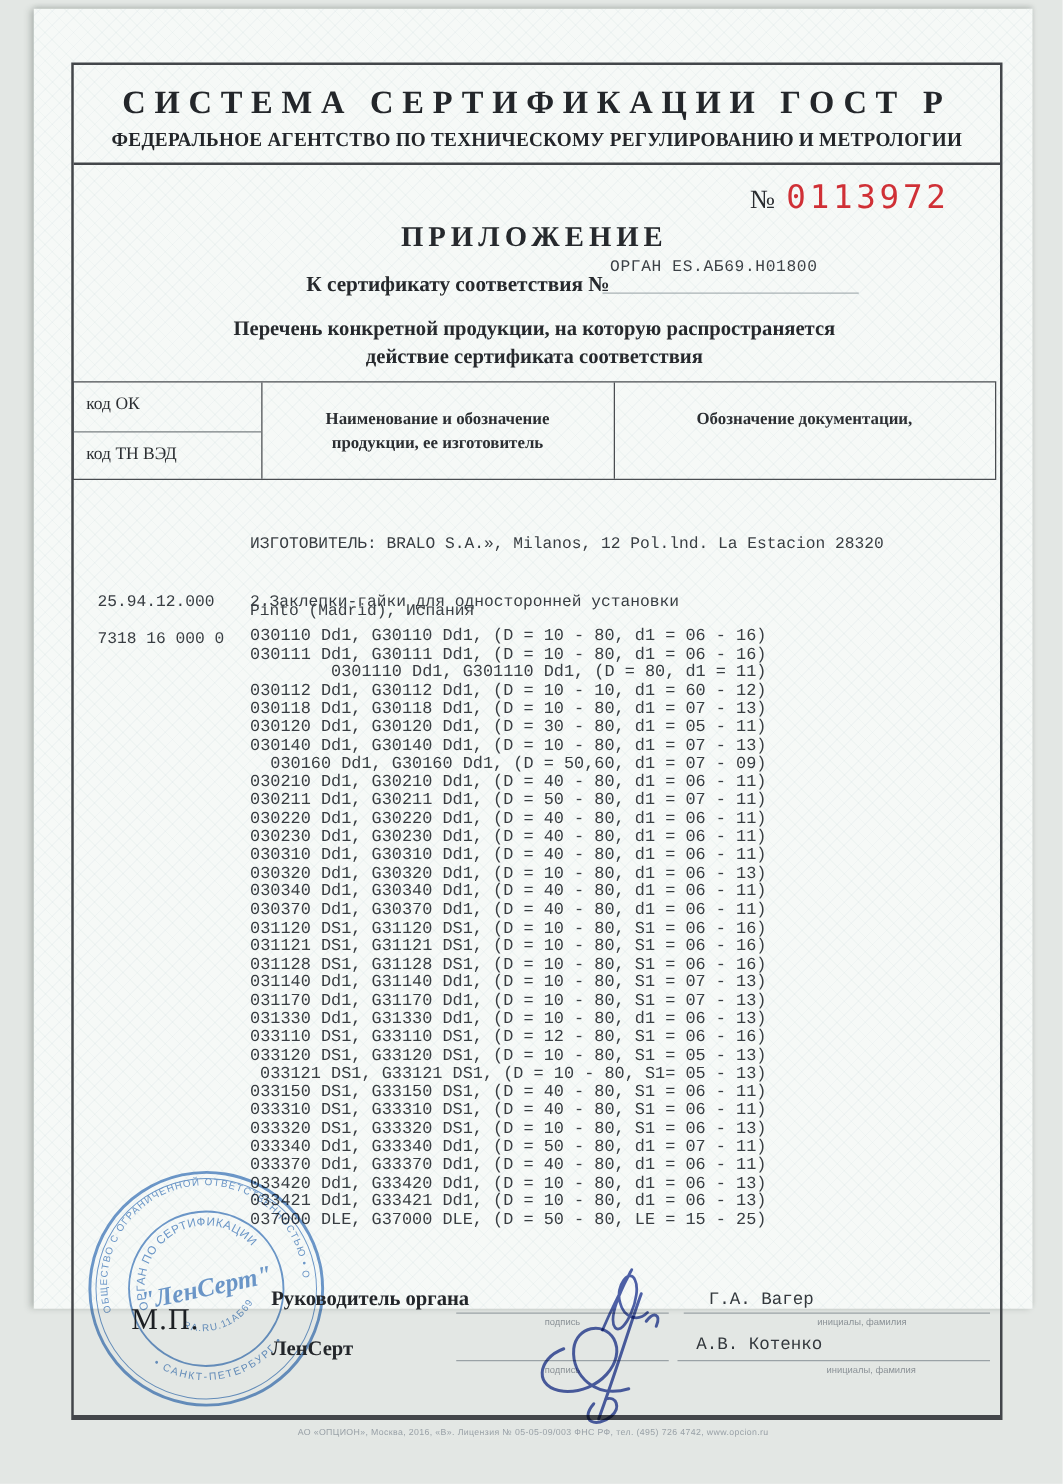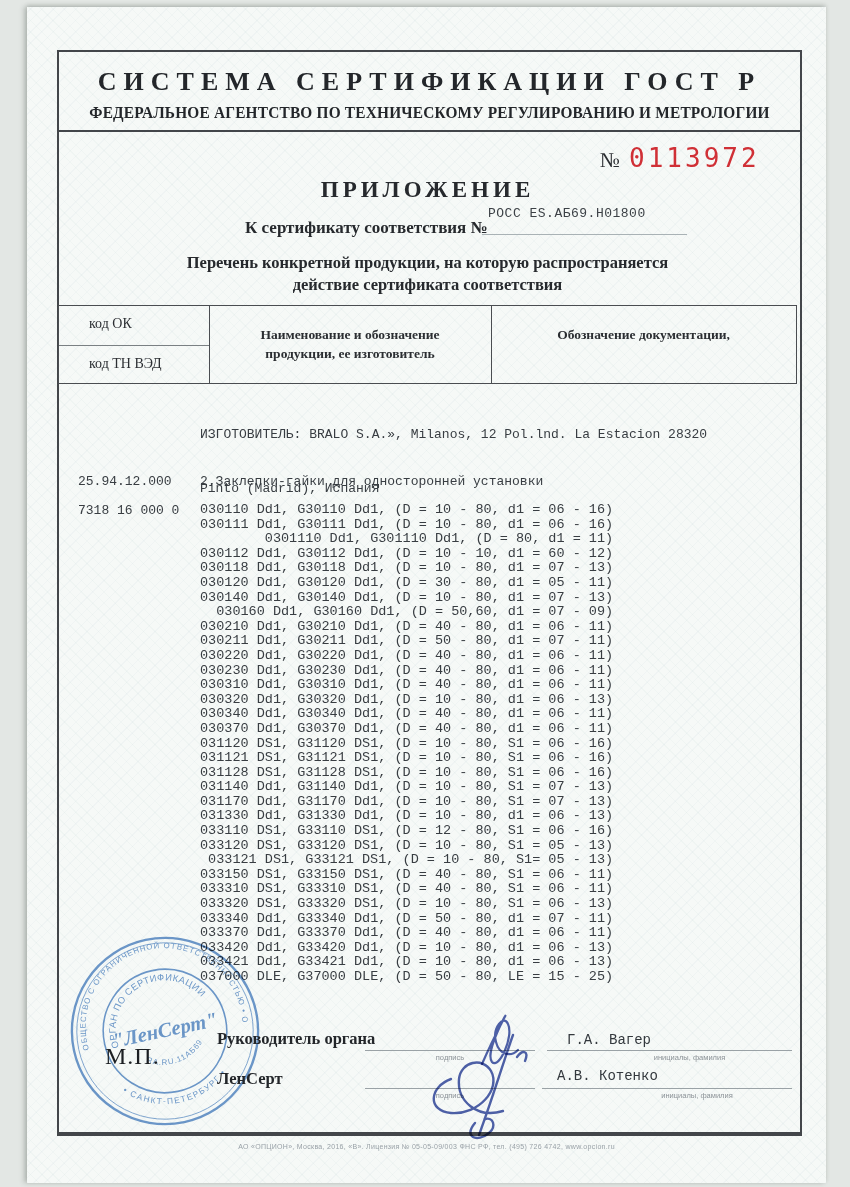--- a/index.html
+++ b/index.html
@@ -1,19 +1,19 @@
 <!DOCTYPE html>
 <html><head>
 <meta charset="utf-8">
 <style>
   html,body{margin:0;padding:0;}
   body{width:850px;height:1187px;background:#e7eae8;overflow:hidden;
        font-family:"Liberation Serif",serif;}
   .scan{position:relative;width:850px;height:1187px;background:#e3e7e4;}
-  .paper{position:absolute;left:27px;top:7px;width:799px;height:1176px;
+  .paper{position:absolute;left:27px;top:7px;width:799px;height:1040px;
     background-color:#f6f9f7;
     background-image:
       repeating-linear-gradient(45deg, rgba(120,170,160,0.05) 0 1px, transparent 1px 8px),
       repeating-linear-gradient(-45deg, rgba(120,150,180,0.05) 0 1px, transparent 1px 8px);
     box-shadow:-3px 0 5px rgba(60,70,65,0.25), 0 -2px 4px rgba(60,70,65,0.18);}
   .abs{position:absolute;}
   .frame{left:30px;top:43px;width:741px;height:1080px;
     border:2.5px solid #43464a;border-bottom-width:4px;}
   .header-box{left:0;top:0;width:100%;height:80px;border-bottom:2px solid #43464a;
     text-align:center;box-sizing:border-box;padding-top:15px;}
@@ -28,21 +28,21 @@
   .cert-label{left:218px;top:211px;font-size:17px;font-weight:600;color:#26292d;}
   .cert-value{left:461px;top:199px;font-family:"Liberation Mono",monospace;
     font-size:13px;letter-spacing:0.5px;color:#3c4146;}
   .cert-underline{left:455px;top:227px;width:205px;height:1px;background:#a9b2b5;}
   .purpose{left:30px;top:0;width:741px;text-align:center;font-size:16.5px;
     font-weight:bold;color:#26292d;}
   .tbl{left:31px;top:298px;width:739px;height:79px;border:1.6px solid #4a4d51;
     box-sizing:border-box;}
   .tbl-v{top:0;width:0;height:100%;border-left:1.4px solid #4a4d51;}
   .tbl-h1{left:0;top:39px;width:150px;height:0;border-bottom:1px solid #7a8083;}
-  .cell-label{font-size:14px;color:#2b2e32;margin-left:20px;}
+  .cell-label{font-size:14px;color:#2b2e32;}
   .cell-center{text-align:center;font-size:13.5px;font-weight:600;color:#2b2e32;
     line-height:19px;box-sizing:border-box;}
   .mono{font-family:"Liberation Mono",monospace;color:#383d42;}
   .manu{left:173px;top:383px;font-size:13px;line-height:18px;white-space:pre;}
   .code-left{left:51px;font-size:13px;}
   .group-line{left:173px;font-size:13px;}
   .prod-list{left:173px;top:496px;}
   .mono-line{font-family:"Liberation Mono",monospace;font-size:13.5px;
     line-height:14.6px;color:#383d42;white-space:pre;text-align:right;}
   .sig-label{font-size:16.5px;font-weight:bold;color:#23262a;}
@@ -69,21 +69,21 @@
       </div>
     </div>
 
     <div class="abs num-row">
       <span class="num-sign">№</span>
       <span class="num-value" style="color: rgb(208, 48, 54);">0113972</span>
     </div>
 
     <div class="abs doc-title">ПРИЛОЖЕНИЕ</div>
     <div class="abs cert-label">К сертификату соответствия №</div>
-    <div class="abs cert-value">РОСС ES.АБ69.H01800</div>
+    <div class="abs cert-value">ОРГАН ES.АБ69.H01800</div>
     <div class="abs cert-underline"></div>
     <div class="abs purpose" style="top:268px;">действие сертификата соответствия</div>
     <div class="abs purpose" style="top:246px;">Перечень конкретной продукции,  на которую распространяется</div>
 
     <div class="abs tbl">
       <div class="abs tbl-v" style="left:150px;"></div>
       <div class="abs tbl-v" style="left:432px;"></div>
       <div class="abs tbl-h1"></div>
       <div class="abs cell-label" style="left:10px;top:10px;">код ОК</div>
       <div class="abs cell-label" style="left:10px;top:50px;">код ТН ВЭД</div>

